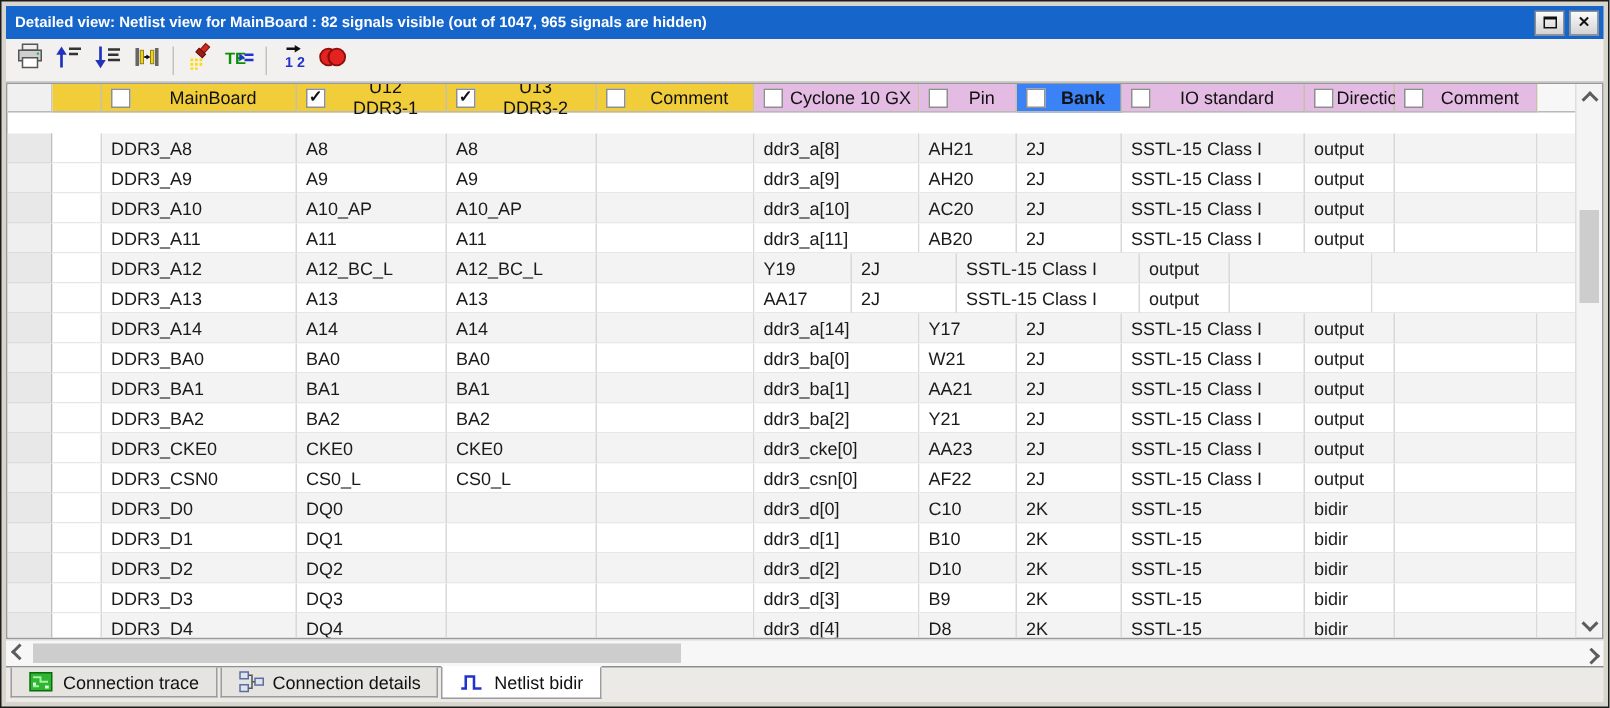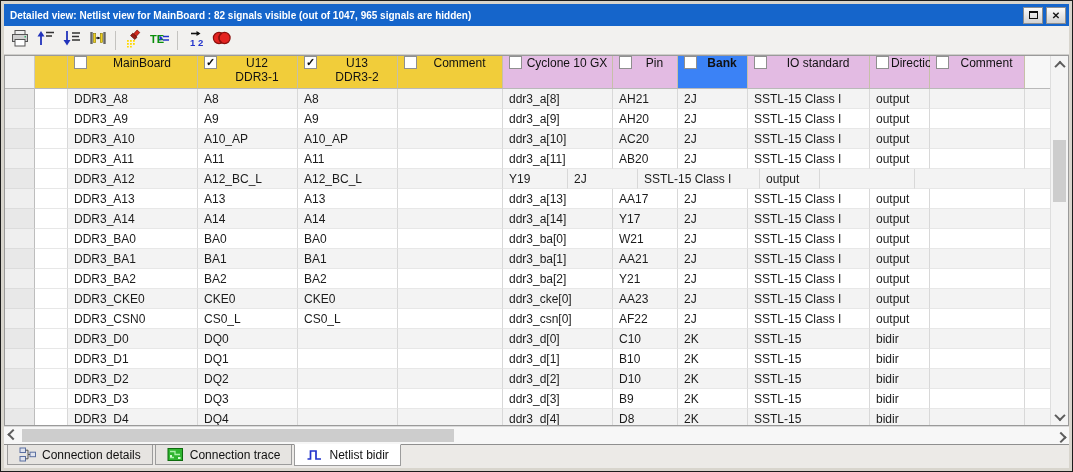--- a/index.html
+++ b/index.html
@@ -38,23 +38,23 @@
   .tbtn { width:25px; height:24px; display:flex; align-items:center; justify-content:center; }
   .tsep { width:1px; height:19px; background:#c4c3c0; margin:0 4px; }
   
   .tablewrap {
     flex:1; position:relative; background:#ffffff;
     border:1px solid #9a9a9a; overflow:hidden;
   }
   .grid { position:absolute; left:0; top:0; right:17px; bottom:0; overflow:hidden; }
   .hdr { display:flex; height:33px; }
   .hcell {
-    box-sizing:border-box; height:33px;
+    box-sizing:border-box; height:19px;
     border-right:1px solid #c6c0a8; border-bottom:1px solid #b9b9b9;
-    display:flex; align-items:flex-start; font-size:12px; color:#111;
+    display:flex; align-items:center; font-size:12px; color:#111;
   }
   .hcell.corner { background:#f0f0f0; border-right:1px solid #c9c9c9; }
   .hcell.hfill  { background:#f7f7f7; border-right:none; }
   .hlabel { flex:1; text-align:center; white-space:pre-line; line-height:1.2; padding:0 2px; }
   .checkbox {
     width:13px; height:13px; flex:0 0 13px; box-sizing:border-box; margin-left:6px;
     background:#fff; border:1px solid #8f8f8f;
     font-size:11px; line-height:11px; text-align:center; color:#111; font-weight:bold;
   }
   .row { display:flex; height:20px; }
@@ -322,21 +322,20 @@
           <div class="cell c11"></div>
           <div class="cell cfill"></div>
         </div>
         <div class="row">
           <div class="cell rowhdr c0"></div>
           <div class="cell narrow c1"></div>
           <div class="cell c2">DDR3_A13</div>
           <div class="cell c3">A13</div>
           <div class="cell c4">A13</div>
           <div class="cell c5"></div>
-          <div class="cell c6">ddr3_a[13]</div>
           <div class="cell c7">AA17</div>
           <div class="cell c8">2J</div>
           <div class="cell c9">SSTL-15 Class I</div>
           <div class="cell c10">output</div>
           <div class="cell c11"></div>
           <div class="cell cfill"></div>
         </div>
         <div class="row alt">
           <div class="cell rowhdr c0"></div>
           <div class="cell narrow c1"></div>
@@ -518,42 +517,42 @@
     <div class="sbtn lft">
         <span class="chev left"></span>
       </div>
     <div class="thumb"></div>
     <div class="sbtn rgt">
         <span class="chev right"></span>
       </div>
   </div>
 
   <div class="tabbar" id="tabbar">
+      <div class="tab">
+        <span style="display: inline-flex;">
+          <svg width="17" height="15" viewBox="0 0 17 15">
+            <rect x="1" y="1.5" width="14.5" height="12" fill="#2fb52f" stroke="#0d6b0d"></rect>
+            <path d="M3 4.5h5v3h5M3 10.5h4" fill="none" stroke="#a8f0a8" stroke-width="1.3"></path>
+            <rect x="3" y="8" width="2" height="2" fill="#d6ffd6"></rect>
+            <rect x="11" y="10" width="2.5" height="2" fill="#d6ffd6"></rect>
+          </svg>
+        </span>
+        <span>Connection trace</span>
+      </div>
       <div class="tab">
         <span style="display: inline-flex;">
           <svg width="17" height="15" viewBox="0 0 17 15">
             <rect x="1" y="1" width="5.5" height="4.5" fill="#dfe3ee" stroke="#5a6fa0"></rect>
             <rect x="1" y="9.5" width="5.5" height="4.5" fill="#dfe3ee" stroke="#5a6fa0"></rect>
             <rect x="11" y="5.2" width="5.5" height="4.5" fill="#dfe3ee" stroke="#5a6fa0"></rect>
             <path d="M6.5 3.2h2.5v4.3h2M6.5 11.8h2.5V7.5h2" fill="none" stroke="#555" stroke-width="1"></path>
           </svg>
         </span>
         <span>Connection details</span>
       </div>
-      <div class="tab">
-        <span style="display: inline-flex;">
-          <svg width="17" height="15" viewBox="0 0 17 15">
-            <rect x="1" y="1.5" width="14.5" height="12" fill="#2fb52f" stroke="#0d6b0d"></rect>
-            <path d="M3 4.5h5v3h5M3 10.5h4" fill="none" stroke="#a8f0a8" stroke-width="1.3"></path>
-            <rect x="3" y="8" width="2" height="2" fill="#d6ffd6"></rect>
-            <rect x="11" y="10" width="2.5" height="2" fill="#d6ffd6"></rect>
-          </svg>
-        </span>
-        <span>Connection trace</span>
-      </div>
       <div class="tab active">
         <span style="display: inline-flex;">
           <svg width="17" height="14" viewBox="0 0 17 14">
             <path d="M1.5 11h3V3h5.5v8h5" fill="none" stroke="#2233cc" stroke-width="1.7"></path>
           </svg>
         </span>
         <span>Netlist bidir</span>
       </div>
     </div>
 </div>

